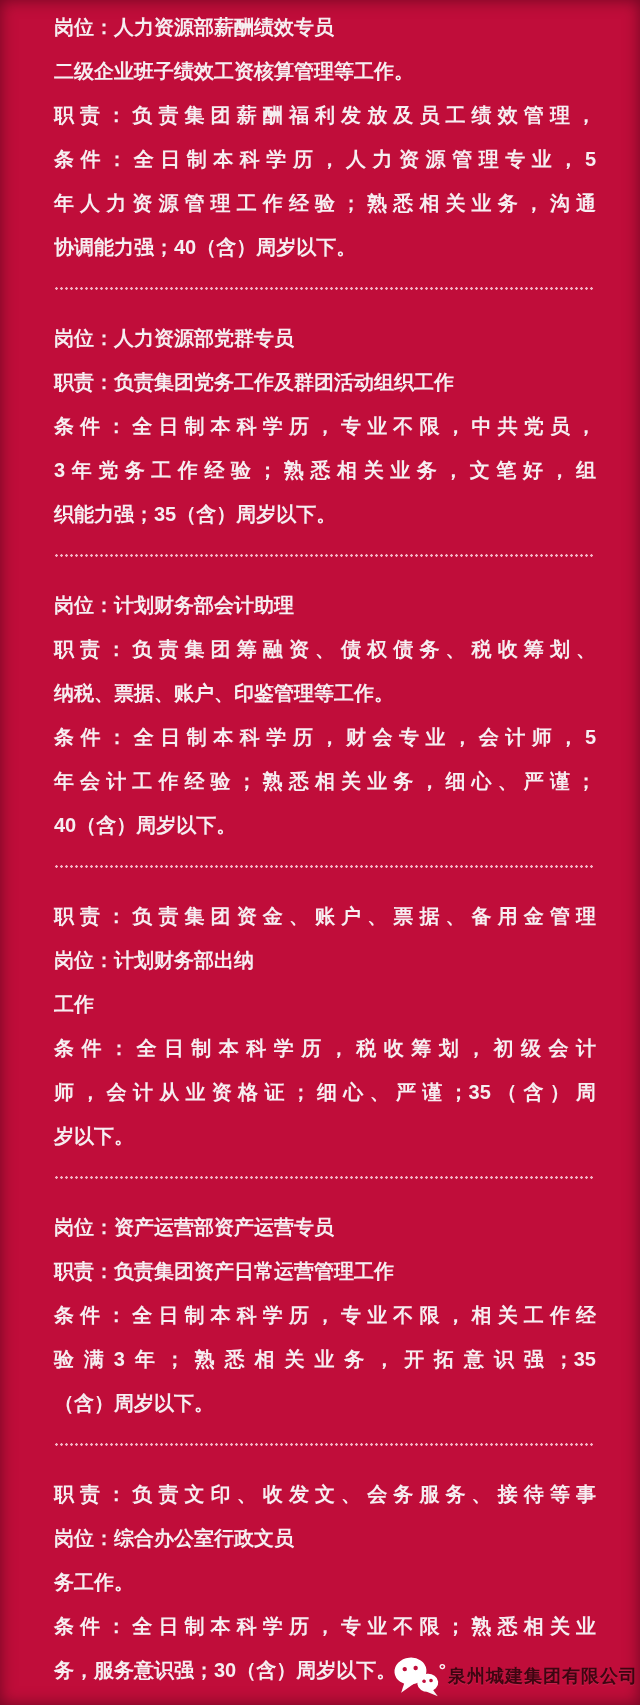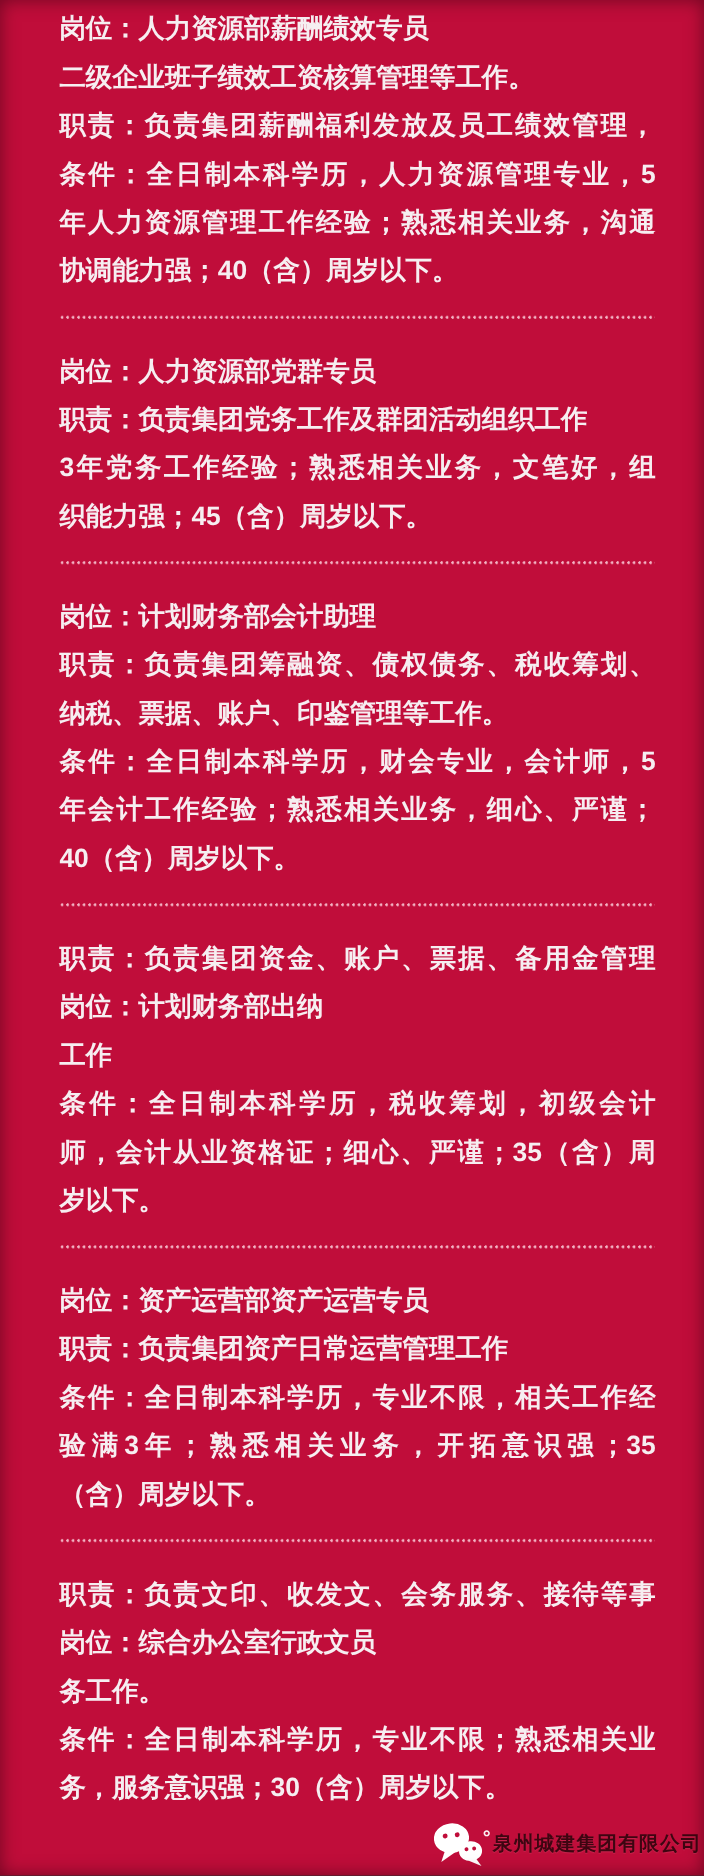--- a/index.html
+++ b/index.html
@@ -18,21 +18,21 @@
   .vignette {
     position: absolute;
     inset: 0;
     pointer-events: none;
     box-shadow: inset 0 0 16px rgba(40, 0, 12, 0.55);
   }
   .job-section { margin: 0; }
   .line {
     height: 44px;
     line-height: 44px;
-    font-size: 24px;
+    font-size: 20px;
     white-space: nowrap;
     overflow: visible;
   }
   .line.j {
     text-align: justify;
     text-align-last: justify;
     -moz-text-align-last: justify;
     text-justify: inter-character;
   }
   .sep {
@@ -82,22 +82,23 @@
     <div class="line j">条件：全日制本科学历，人力资源管理专业，5</div>
     <div class="line j">年人力资源管理工作经验；熟悉相关业务，沟通</div>
     <div class="line">协调能力强；40（含）周岁以下。</div>
   </section>
 
   <div class="sep"></div>
 
   <section class="job-section">
     <div class="line">岗位：人力资源部党群专员</div>
     <div class="line">职责：负责集团党务工作及群团活动组织工作</div>
+    <div class="line j">条件：全日制本科学历，专业不限，中共党员，</div>
     <div class="line j">3年党务工作经验；熟悉相关业务，文笔好，组</div>
-    <div class="line">织能力强；45（含）周岁以下。</div>
+    <div class="line">织能力强；35（含）周岁以下。</div>
   </section>
 
   <div class="sep"></div>
 
   <section class="job-section">
     <div class="line">岗位：计划财务部会计助理</div>
     <div class="line j">职责：负责集团筹融资、债权债务、税收筹划、</div>
     <div class="line">纳税、票据、账户、印鉴管理等工作。</div>
     <div class="line j">条件：全日制本科学历，财会专业，会计师，5</div>
     <div class="line j">年会计工作经验；熟悉相关业务，细心、严谨；</div>

